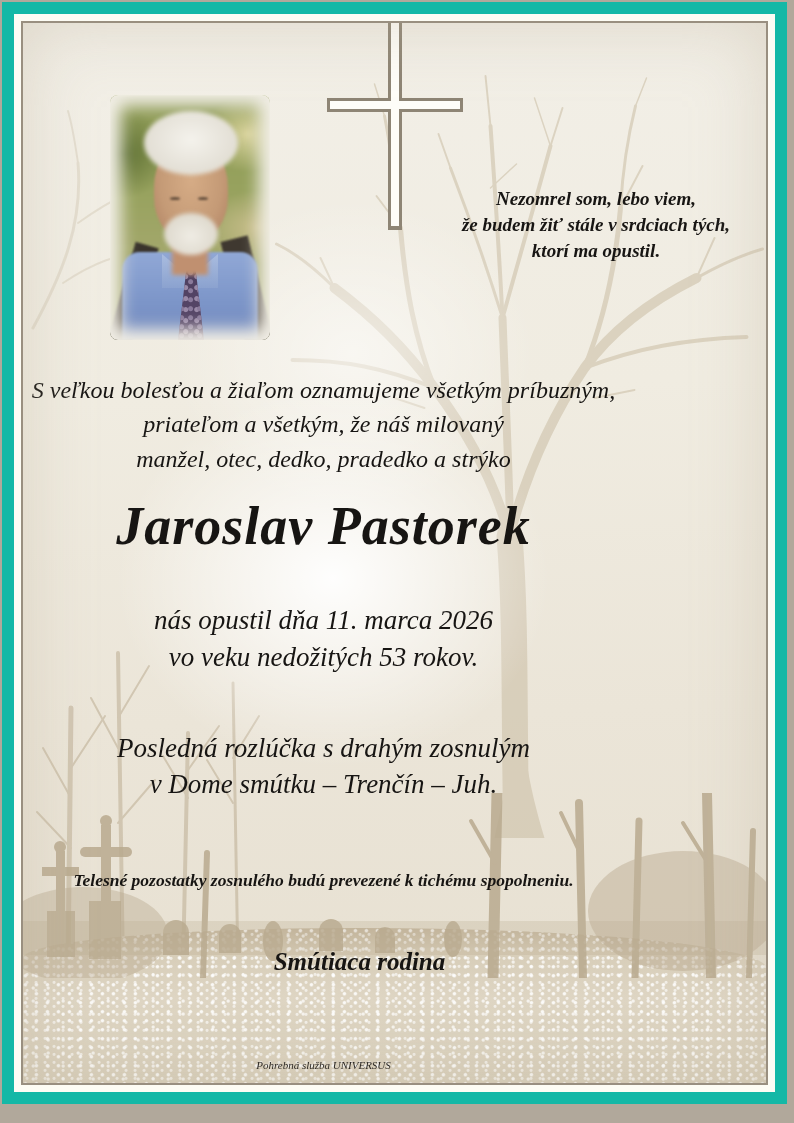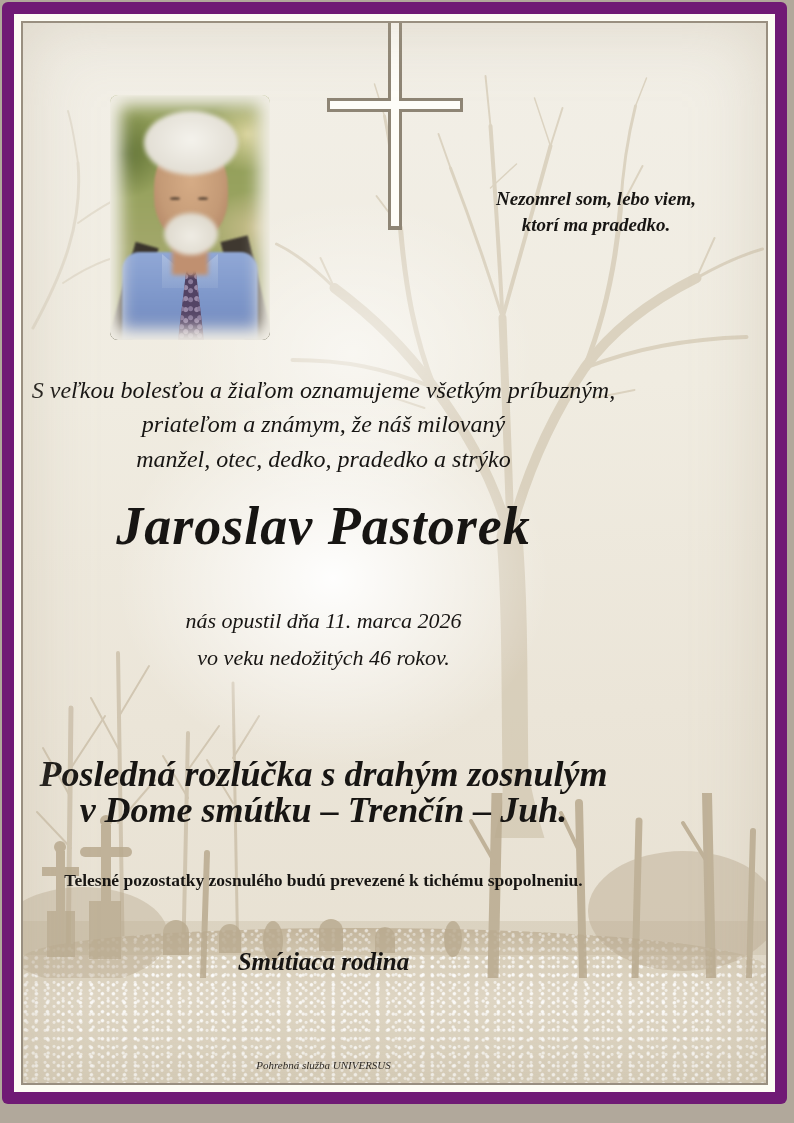--- a/index.html
+++ b/index.html
@@ -5,22 +5,21 @@
   html, body { margin: 0; padding: 0; }
   body {
     width: 794px; height: 1123px;
     position: relative;
     background: #b1a89b;
     font-family: "Liberation Serif", "DejaVu Serif", serif;
     overflow: hidden;
   }
   .card {
     position: absolute; left: 2px; top: 2px; right: 7px; bottom: 19px;
-    background: #701a75;
-    border-radius: 6px;
+    background: #14b8a6;
   }
   .mat {
     position: absolute; inset: 12px;
     background: #fdfcf4;
   }
   .inner-line {
     position: absolute; inset: 7px;
     border: 2px solid #998f80;
   }
   .content {
@@ -112,24 +111,24 @@
     inset: -2px;
     box-shadow: inset 0 0 16px 13px #f1eee5;
     border-radius: 12px;
   }
 
   .txt { position: absolute; left: 0; width: 601px; text-align: center; color: #171513; }
   .quote { left: 403px; width: 340px; top: 163px; font-size: 19px; line-height: 26px; font-weight: bold; font-style: italic; }
   .announce { top: 350px; font-size: 24px; line-height: 34px; font-style: italic; }
   .relations { top: 423px; font-size: 24px; font-style: italic; }
   .name { top: 472px; font-size: 54px; line-height: 62px; font-weight: bold; font-style: italic; letter-spacing: 1px; }
-  .passing { top: 579px; font-size: 22px; line-height: 37px; font-style: italic; }
-  .farewell { top: 707px; font-size: 36px; line-height: 36px; font-weight: bold; font-style: italic; margin-top: 26px; }
-  .cremation { top: 847px; font-size: 17.5px; font-weight: bold; }
-  .signature { top: 925px; font-size: 25px; font-weight: bold; font-style: italic; }
+  .passing { top: 579px; font-size: 27px; line-height: 37px; font-style: italic; }
+  .farewell { top: 707px; font-size: 27px; line-height: 36px; font-weight: normal; font-style: italic; }
+  .cremation { top: 847px; font-size: 17.5px; font-weight: bold; font-style: italic; }
+  .signature { top: 925px; font-size: 25px; font-weight: bold; font-style: italic; margin-left: 36px; }
   .footer { top: 1036px; font-size: 11px; font-style: italic; }
 </style>
 </head>
 <body>
 
 <div class="card">
   <div class="mat">
     <div class="inner-line">
       <div class="content">
 
@@ -254,34 +253,35 @@
           <div class="ph-face"></div>
           <div class="ph-eye l"></div>
           <div class="ph-eye r"></div>
           <div class="ph-hair"></div>
           <div class="ph-beard"></div>
           <div class="ph-fade"></div>
         </div>
 
         <div class="txt quote">
           <div>Nezomrel som, lebo viem,</div>
-          <div>ktorí ma pradedko.</div>
+          <div>že budem žiť stále v srdciach tých,</div>
+          <div>ktorí ma opustil.</div>
         </div>
 
         <div class="txt announce">
           <div>S veľkou bolesťou a žiaľom oznamujeme všetkým príbuzným,</div>
-          <div>priateľom a známym, že náš milovaný</div>
+          <div>priateľom a všetkým, že náš milovaný</div>
         </div>
         <div class="txt name">Jaroslav Pastorek</div>
 
         <div class="txt relations">manžel, otec, dedko, pradedko a strýko</div>
 
         <div class="txt passing">
           <div>nás opustil dňa 11. marca 2026</div>
-          <div>vo veku nedožitých 46 rokov.</div>
+          <div>vo veku nedožitých 53 rokov.</div>
         </div>
 
         <div class="txt farewell">
           <div>Posledná rozlúčka s drahým zosnulým</div>
           <div>v Dome smútku – Trenčín – Juh.</div>
         </div>
 
         <div class="txt cremation">Telesné pozostatky zosnulého budú prevezené k tichému spopolneniu.</div>
 
         <div class="txt signature">Smútiaca rodina</div>

